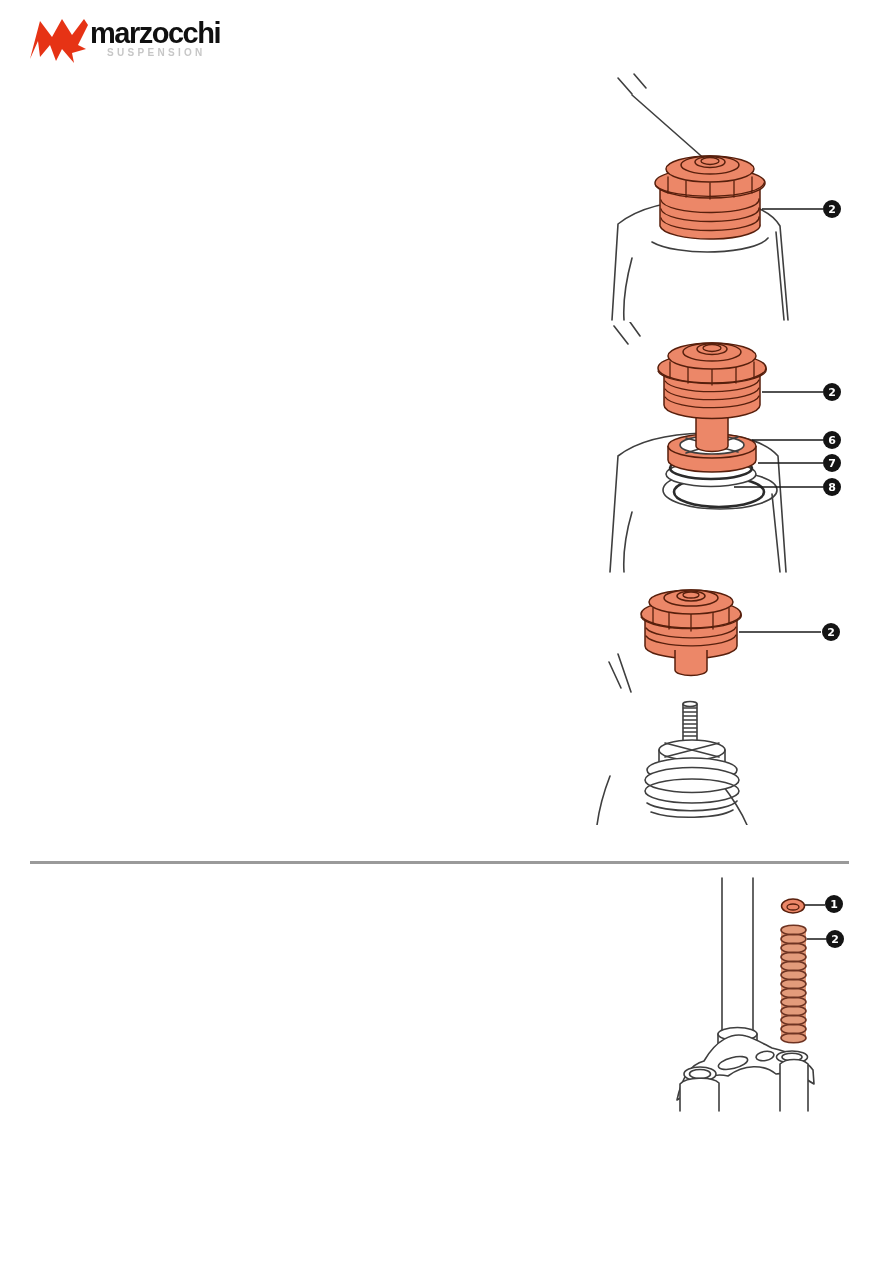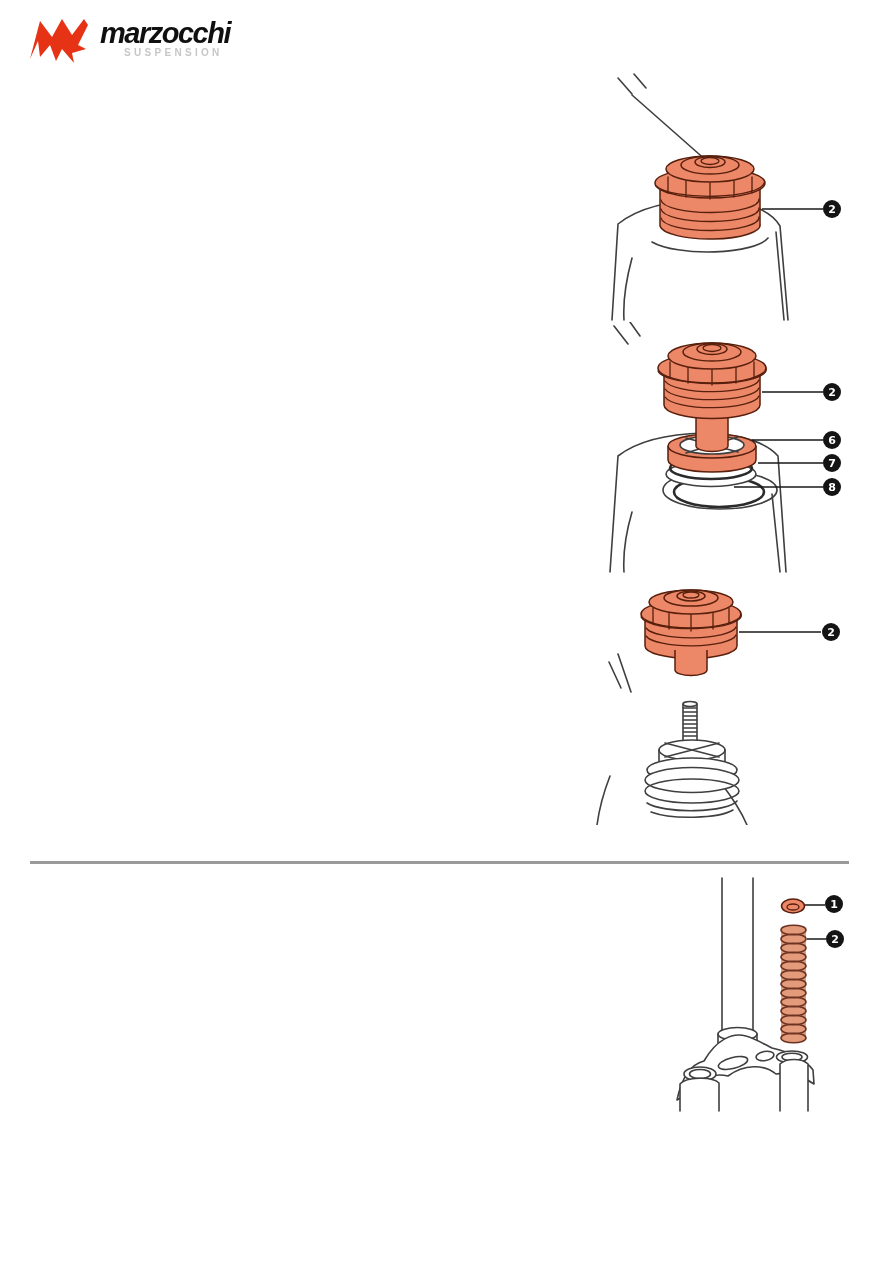--- a/index.html
+++ b/index.html
@@ -7,24 +7,24 @@
     --part-fill:#ec8768; --part-outline:#571f0c;
     --spring-fill:#e39b7b; --spring-outline:#6d3322;
     --line-art:#3f3f3f; --callout-bg:#141414; --callout-text:#ffffff;
     --divider-gray:#9a9a9a;
   }
   html,body{margin:0;padding:0;background:#ffffff;}
   .page{position:relative;width:893px;height:1263px;background:#ffffff;overflow:hidden;
         font-family:"Liberation Sans",sans-serif;}
   .logo{position:absolute;left:28px;top:12px;width:260px;height:55px;}
   .logo-mark{position:absolute;left:0;top:3px;}
-  .brand{position:absolute;left:72px;top:5px;font-style:italic;font-weight:bold;
+  .brand{position:absolute;left:62px;top:5px;font-weight:bold;
          font-size:29px;letter-spacing:-1.5px;color:var(--brand-black);}
   .tagline{position:absolute;left:79px;top:35px;font-weight:bold;font-size:10px;
-           letter-spacing:3.3px;color:var(--tagline-gray);margin-left:17px;}
+           letter-spacing:3.3px;color:var(--tagline-gray);}
   .fig{position:absolute;}
   .divider{position:absolute;left:30px;top:861px;width:819px;height:3px;
            background:var(--divider-gray);}
   .callout{position:absolute;width:18px;height:18px;border-radius:50%;
            background:var(--callout-bg);color:var(--callout-text);
            display:flex;align-items:center;justify-content:center;
            font:bold 11px "DejaVu Sans",sans-serif;}
   
   .la{fill:#ffffff;stroke:var(--line-art);stroke-width:1.6;stroke-linejoin:round;stroke-linecap:round;}
   .ln{fill:none;stroke:var(--line-art);stroke-width:1.6;stroke-linejoin:round;stroke-linecap:round;}

